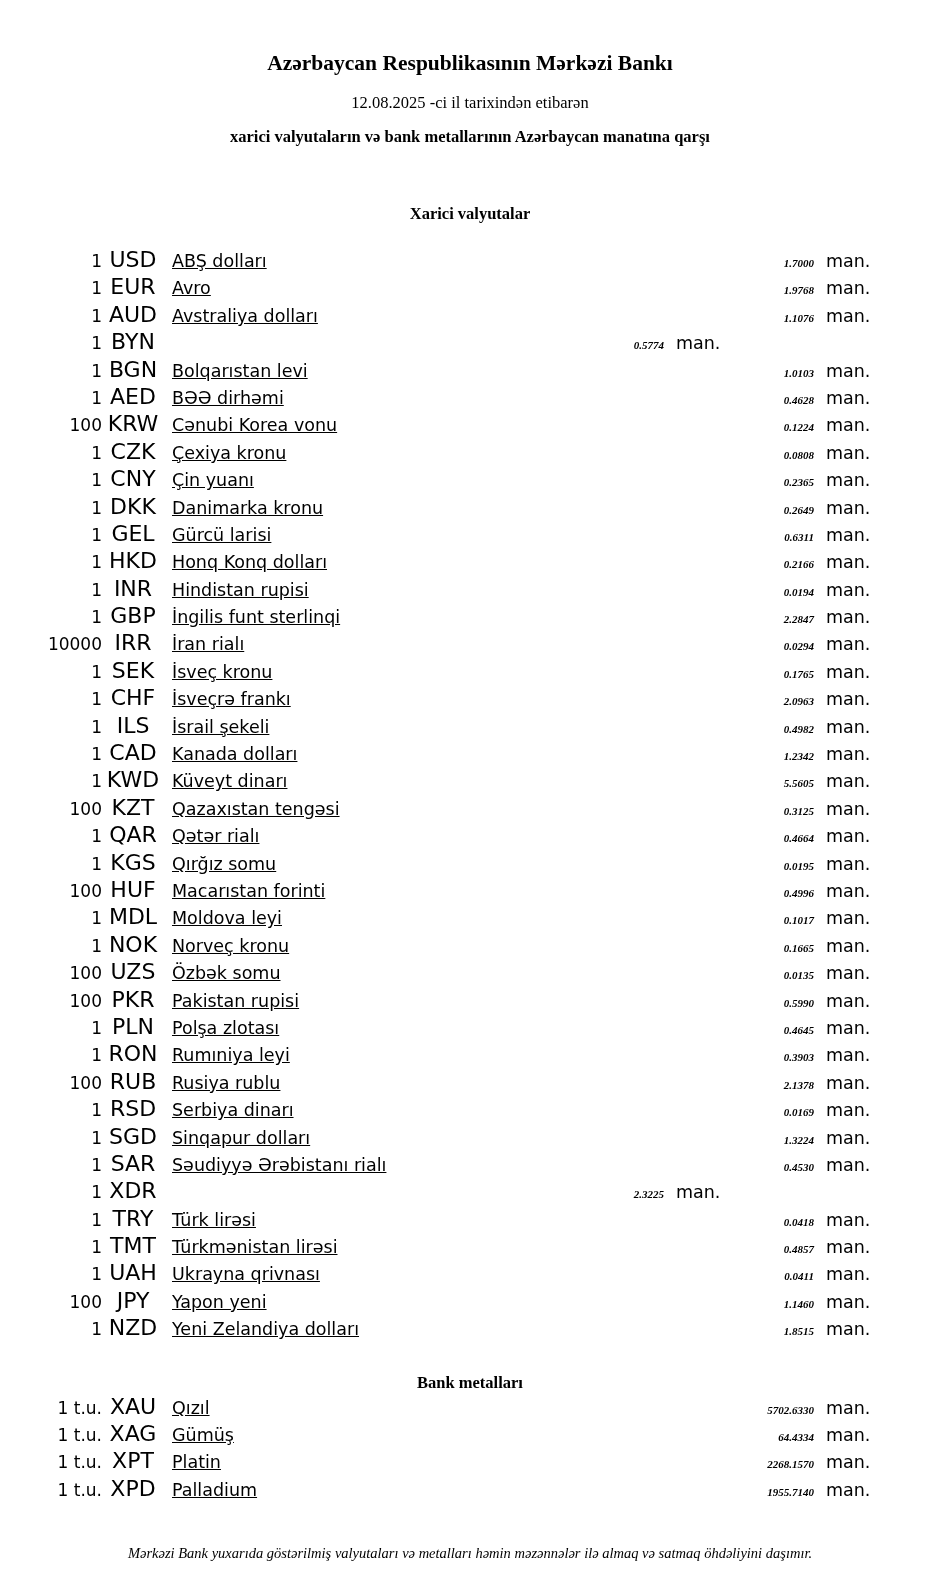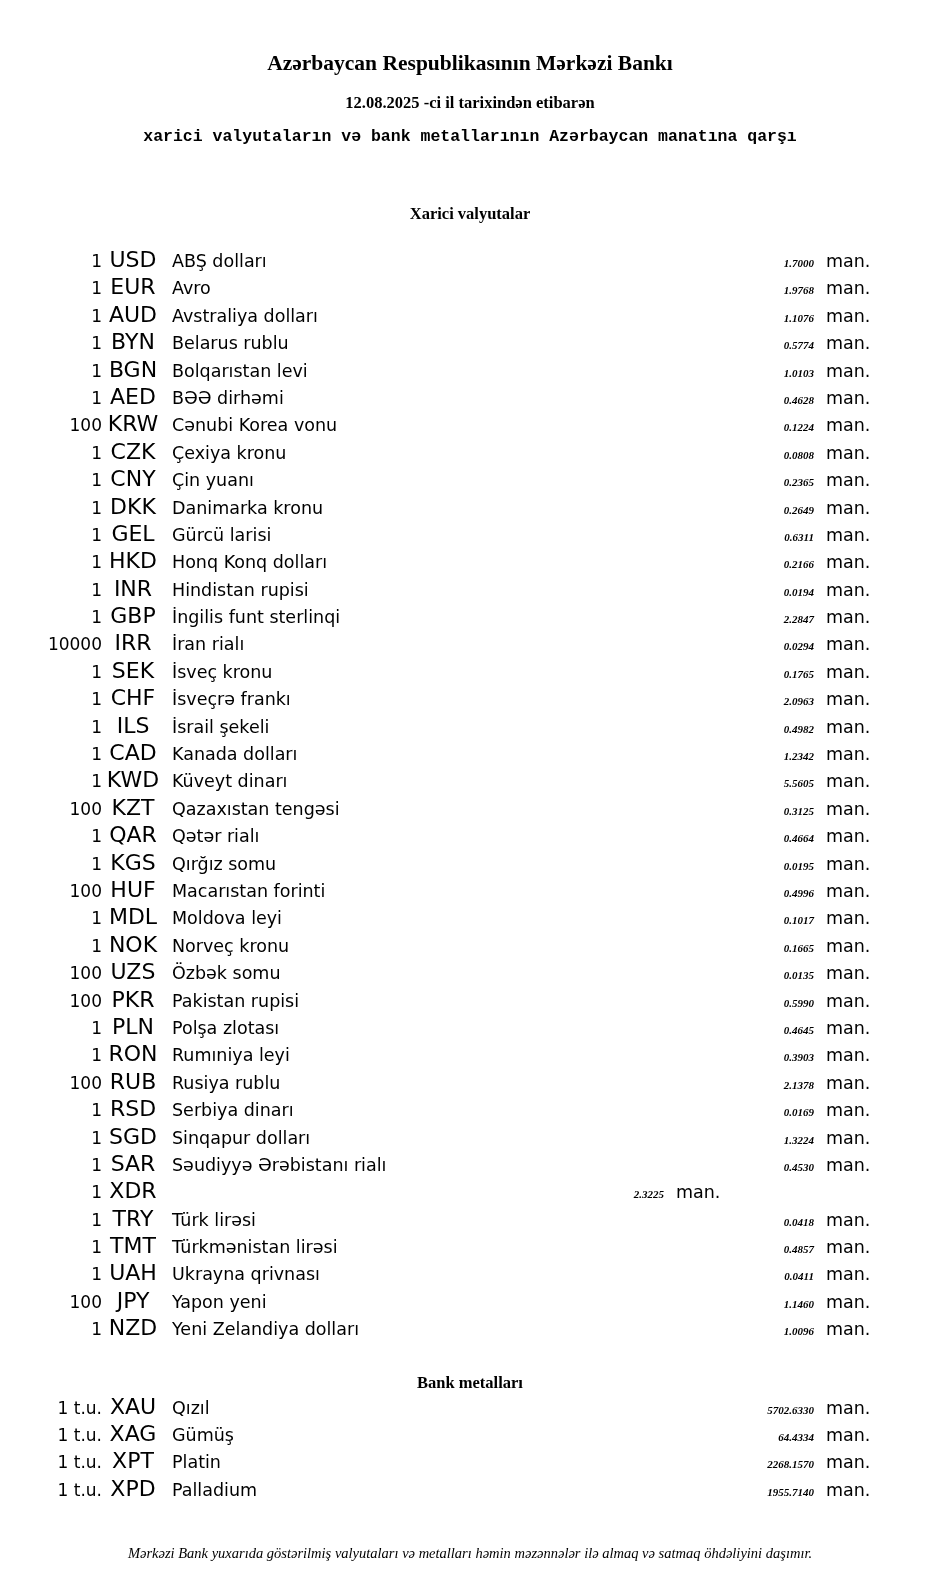--- a/index.html
+++ b/index.html
@@ -25,28 +25,28 @@
   .title {
     text-align: center;
     font-family: "Liberation Serif", serif;
     font-weight: bold;
     font-size: 21.5px;
     line-height: 27px;
   }
   .date-line {
     text-align: center;
     font-family: "Liberation Serif", serif;
-    font-weight: bold;
+    font-weight: normal;
     font-size: 16.5px;
     line-height: 21px;
     margin-top: 15px;
   }
   .subtitle {
     text-align: center;
-    font-family: Liberation Mono, monospace;
+    font-family: Liberation Serif, serif;
     font-weight: bold;
     font-size: 16.5px;
     line-height: 21px;
     margin-top: 13px;
   }
   .section-title {
     text-align: center;
     font-family: "Liberation Serif", serif;
     font-weight: bold;
     font-size: 16.5px;
@@ -80,20 +80,21 @@
   }
   .row .code {
     text-align: center;
     font-size: 22px;
   }
   .row .name {
     text-align: left;
     font-size: 17.5px;
     padding-left: 10px;
     overflow: hidden;
+    text-decoration: underline;
   }
   .row .rate {
     text-align: right;
     font-family: "Liberation Serif", serif;
     font-style: italic;
     font-weight: bold;
     font-size: 11px;
   }
   .row .unit {
     text-align: left;
@@ -141,21 +142,20 @@
       <div class="row">
         <span class="qty">1</span>
         <span class="code">AUD</span>
         <span class="name">Avstraliya dolları</span>
         <span class="rate">1.1076</span>
         <span class="unit">man.</span>
       </div>
       <div class="row">
         <span class="qty">1</span>
         <span class="code">BYN</span>
-        <span class="name">Belarus rublu</span>
         <span class="rate">0.5774</span>
         <span class="unit">man.</span>
       </div>
       <div class="row">
         <span class="qty">1</span>
         <span class="code">BGN</span>
         <span class="name">Bolqarıstan levi</span>
         <span class="rate">1.0103</span>
         <span class="unit">man.</span>
       </div>
@@ -393,21 +393,21 @@
         <span class="qty">100</span>
         <span class="code">JPY</span>
         <span class="name">Yapon yeni</span>
         <span class="rate">1.1460</span>
         <span class="unit">man.</span>
       </div>
       <div class="row">
         <span class="qty">1</span>
         <span class="code">NZD</span>
         <span class="name">Yeni Zelandiya dolları</span>
-        <span class="rate">1.0096</span>
+        <span class="rate">1.8515</span>
         <span class="unit">man.</span>
       </div>
     </div>
 
   <div class="section-title metals">Bank metalları</div>
 
   <div class="rate-table" id="metal-rows">
       <div class="row">
         <span class="qty">1 t.u.</span>
         <span class="code">XAU</span>

